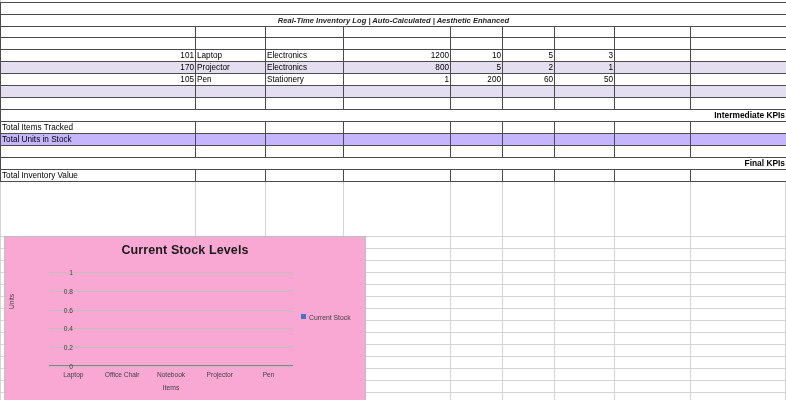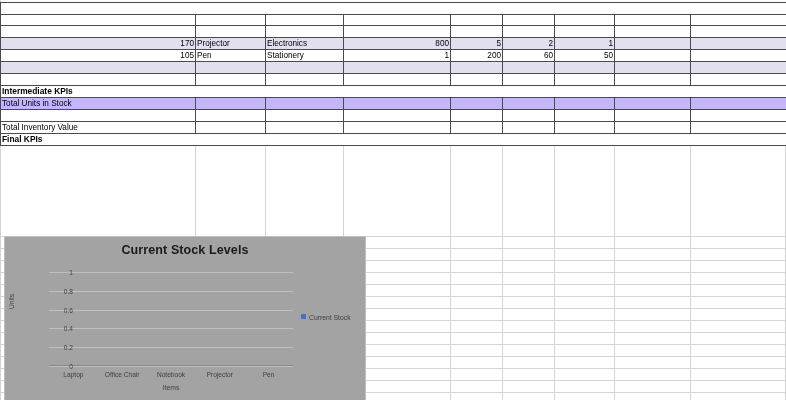--- a/index.html
+++ b/index.html
@@ -105,39 +105,39 @@
   td.txt { text-align: left; padding-left: 1px; }
   tr.alt td { background: #e3dff0; }
   tr.blankrow td { height: 11px; }
 
   
   td.kpi-band {
     background: #e3dff0;
     color: #000000;
     font-weight: bold;
     font-size: 8.4px;
-    text-align: left;
+    text-align: right;
     height: 13px;
     line-height: 13px;
   }
   td.kpi-label {
     text-align: left;
     font-size: 8.2px;
     padding-left: 1px;
   }
   tr.kpi-alt td { background:#c4b5fd; }
 
   
   .chart-box {
     position: absolute;
     left: 4px;
     top: 236px;
     width: 362px;
     height: 164px;
-    background: #a3a3a3;
+    background: #f9a8d4;
     border: 1px solid #bfbfbf;
     border-bottom: none;
     box-sizing: border-box;
     z-index: 3;
     overflow: hidden;
   }
   .chart-title {
     position: absolute;
     left: 0; right: 0;
     top: 6px;
@@ -270,20 +270,23 @@
           <col style="width:76px">
           <col style="width:96px">
       </colgroup>
       <tbody>
         <tr style="height:2px">
           <td colspan="9" style="height:2px;line-height:2px;border:none;border-bottom:1px solid #4b4b4b;background:#fff;"></td>
         </tr>
         <tr>
           <td class="title-band" colspan="9">INVENTORY COUNT SHEET</td>
         </tr>
+        <tr>
+          <td class="subtitle-band" colspan="9">Real-Time Inventory Log | Auto-Calculated | Aesthetic Enhanced</td>
+        </tr>
         <tr class="spacer">
           <td></td>
             <td></td>
           <td></td>
             <td></td>
           <td></td>
             <td></td>
           <td></td>
             <td></td>
           <td></td>
@@ -293,20 +296,31 @@
           <td class="colhead">Item Name</td>
           <td class="colhead">Category</td>
           <td class="colhead">Unit Price ($)</td>
           <td class="colhead">Initial Stock</td>
           <td class="colhead">Stock In</td>
           <td class="colhead">Stock Out</td>
           <td class="colhead">Current Stock</td>
           <td class="colhead">Inventory Value ($)</td>
         </tr>
 
+      <tr>
+            <td class="num">101</td>
+            <td class="txt">Laptop</td>
+            <td class="txt">Electronics</td>
+            <td class="num">1200</td>
+            <td class="num">10</td>
+            <td class="num">5</td>
+            <td class="num">3</td>
+            <td class="num"></td>
+            <td class="num"></td>
+          </tr>
           <tr class="alt">
             <td class="num">170</td>
             <td class="txt">Projector</td>
             <td class="txt">Electronics</td>
             <td class="num">800</td>
             <td class="num">5</td>
             <td class="num">2</td>
             <td class="num">1</td>
             <td class="num"></td>
             <td class="num"></td>
@@ -340,20 +354,31 @@
             <td></td>
             <td></td>
             <td></td>
             <td></td>
             <td></td>
             <td></td>
           </tr>
           <tr>
             <td class="kpi-band" colspan="9">Intermediate KPIs</td>
           </tr>
+          <tr>
+            <td class="kpi-label">Total Items Tracked</td>
+            <td class="num"></td>
+            <td></td>
+            <td></td>
+            <td></td>
+            <td></td>
+            <td></td>
+            <td></td>
+            <td></td>
+          </tr>
           <tr class="kpi-alt">
             <td class="kpi-label">Total Units in Stock</td>
             <td class="num"></td>
             <td></td>
             <td></td>
             <td></td>
             <td></td>
             <td></td>
             <td></td>
             <td></td>
@@ -363,32 +388,32 @@
             <td></td>
             <td></td>
             <td></td>
             <td></td>
             <td></td>
             <td></td>
             <td></td>
             <td></td>
           </tr>
           <tr>
+            <td class="kpi-band" colspan="9">Final KPIs</td>
+          </tr>
+          <tr>
             <td class="kpi-label">Total Inventory Value</td>
             <td class="num"></td>
             <td></td>
             <td></td>
             <td></td>
             <td></td>
             <td></td>
             <td></td>
             <td></td>
-          </tr>
-          <tr>
-            <td class="kpi-band" colspan="9">Final KPIs</td>
           </tr>
         </tbody>
     </table>
   </div>
 
   <div class="chart-box">
     <div class="chart-title">Current Stock Levels</div>
     <div class="ylabel">Units</div>
     <div class="plot" id="plotArea">
         <div class="gl" style="top: 94px;"></div>

